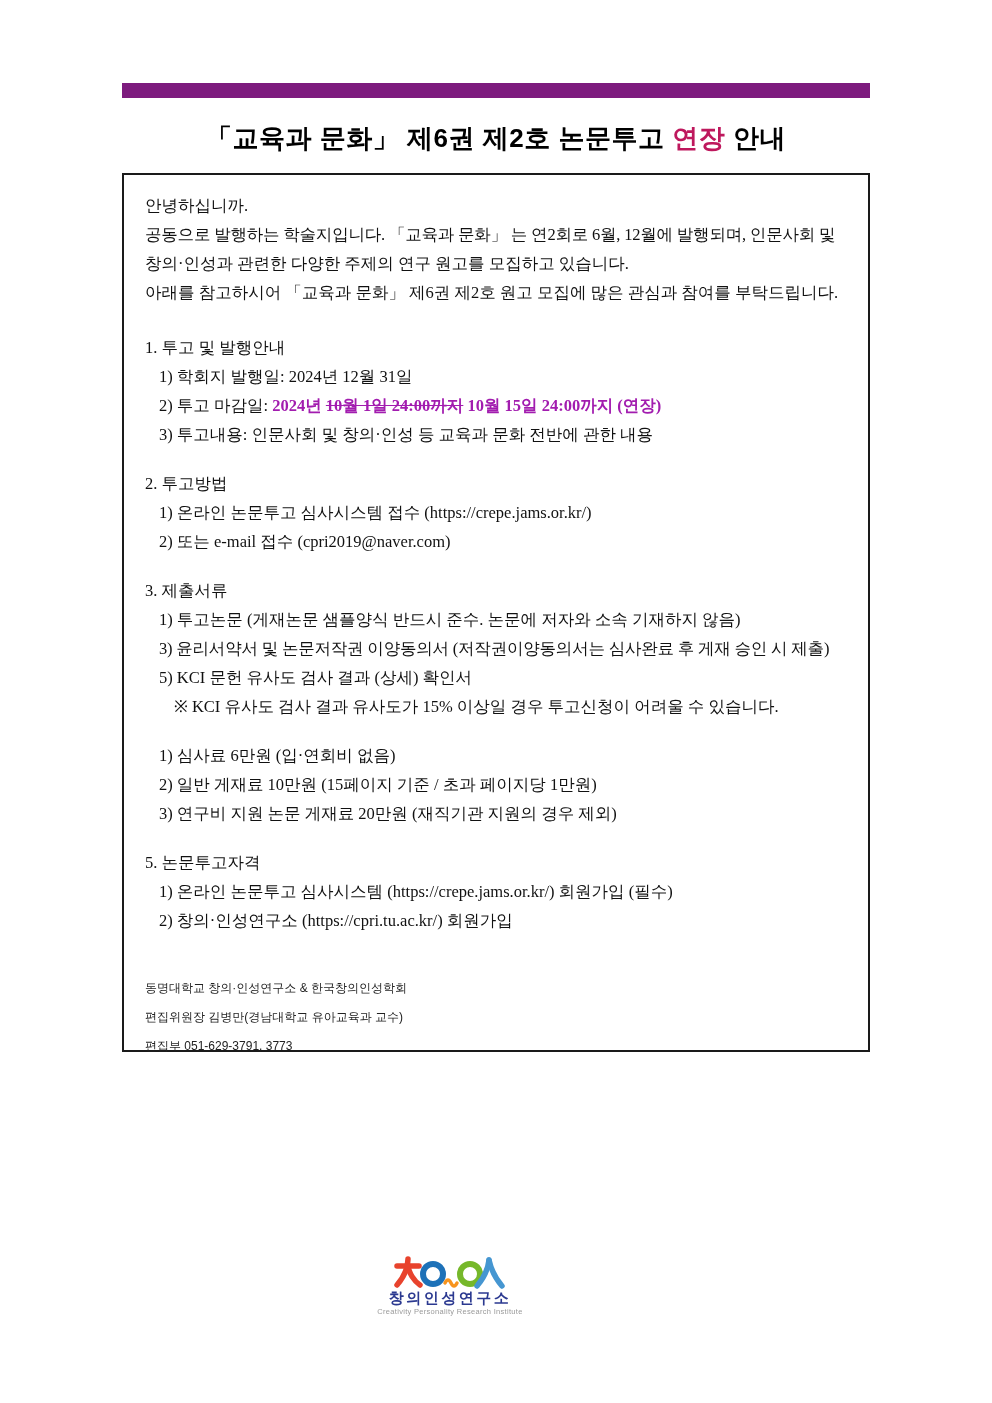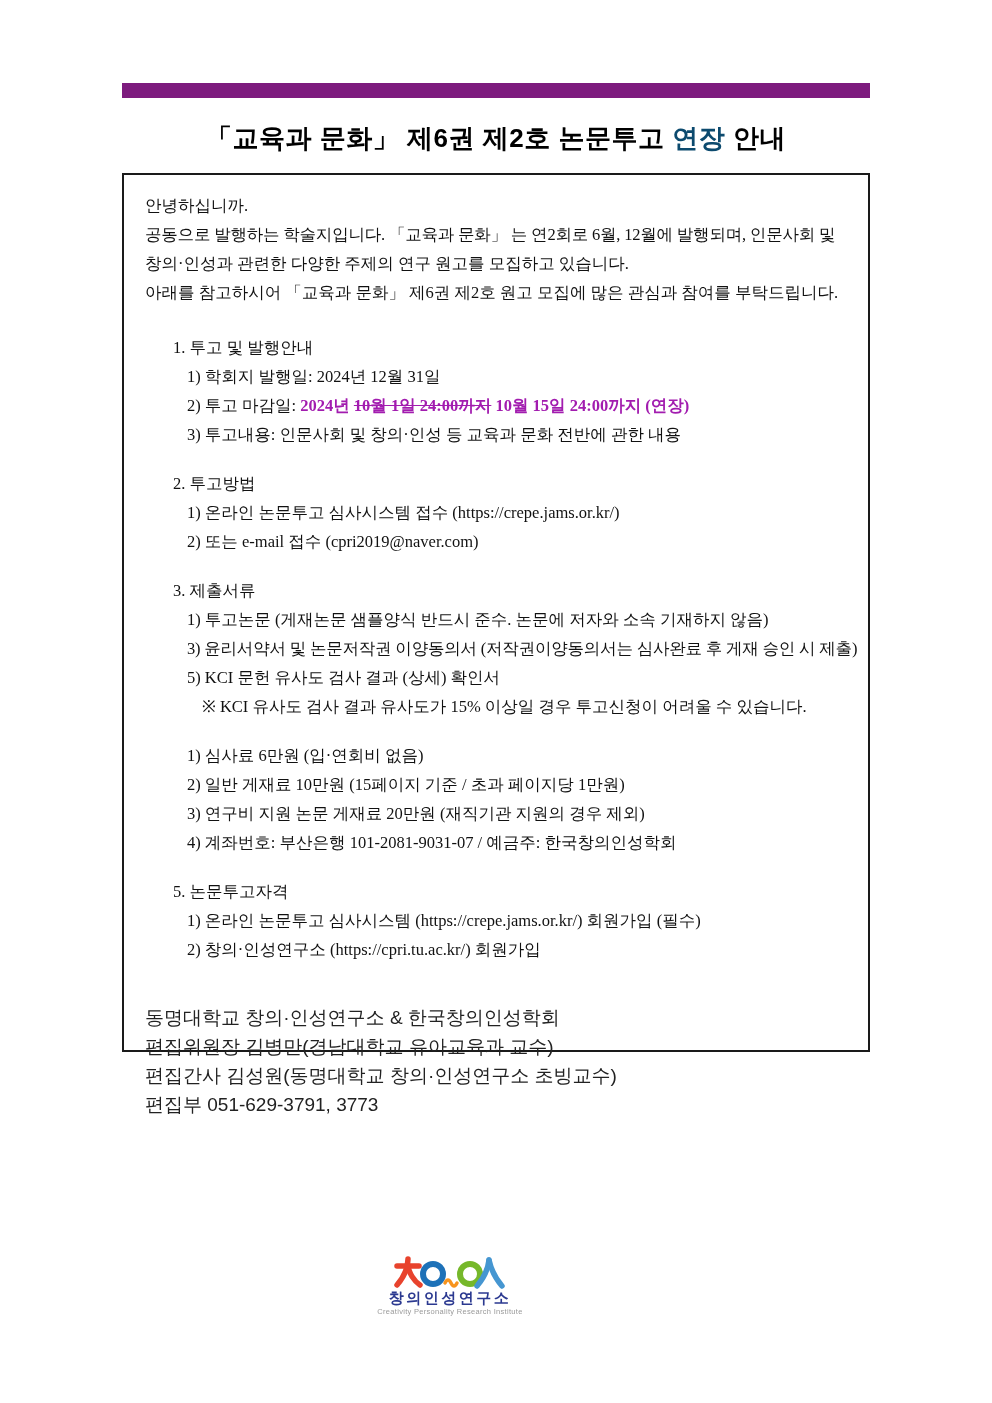--- a/index.html
+++ b/index.html
@@ -15,45 +15,45 @@
     width:748px; height:15px;
     background:#7D1B7E;
   }
   .doc-title {
     position:absolute; left:122px; top:121px;
     width:748px; text-align:center;
     font-family:"Liberation Sans","DejaVu Sans",sans-serif;
     font-weight:bold; font-size:26px; letter-spacing:0.5px;
     color:#000; white-space:nowrap;
   }
-  .doc-title .hl { color:#0c4a6e;text-align:center; }
+  .doc-title .hl { color:#be185d;text-align:center; }
   .content-box {
     position:absolute; left:122px; top:173px;
     width:748px; height:879px;
     box-sizing:border-box;
     border:2px solid #1a1a1a;
     padding:16px 20px 0 21px;
     font-size:16.5px; line-height:29px;
   }
   .line { white-space:nowrap; }
   .fit { letter-spacing:-0.2px; }
-  .section { margin-top:20px;margin-left:28px; }
+  .section { margin-top:20px; }
   .section.first { margin-top:26px; }
   .item { padding-left:14px; }
   .note { padding-left:29px; }
   .deadline .red {
     color:#a21caf; font-weight:bold;
     white-space:pre-wrap;
   }
   .deadline .label { white-space:pre-wrap; }
   .deadline .struck { text-decoration:line-through; }
   .footer {
     margin-top:39px;
     font-family:"Liberation Sans","DejaVu Sans",sans-serif;
-    font-size:19px; line-height:29px; color:#222;
+    font-size:12px; line-height:29px; color:#222;
   }
   .logo {
     position:absolute; left:0; top:1256px; width:900px;
     text-align:center;
     font-family:"Liberation Sans","DejaVu Sans",sans-serif;
   }
   .logo-inner { display:inline-block; }
   .logo-mark { display:block; margin:0 auto; }
   .logo-name {
     display:block; color:#2B3990; font-weight:bold;
@@ -102,33 +102,31 @@
     <div class="line item">1) 투고논문 (게재논문 샘플양식 반드시 준수. 논문에 저자와 소속 기재하지 않음)</div>
     <div class="line item fit">3) 윤리서약서 및 논문저작권 이양동의서 (저작권이양동의서는 심사완료 후 게재 승인 시 제출)</div>
     <div class="line item">5) KCI 문헌 유사도 검사 결과 (상세) 확인서</div>
     <div class="line note">※ KCI 유사도 검사 결과 유사도가 15% 이상일 경우 투고신청이 어려울 수 있습니다.</div>
   </div>
 
   <div class="section">
     <div class="line item">1) 심사료 6만원 (입·연회비 없음)</div>
     <div class="line item">2) 일반 게재료 10만원 (15페이지 기준 / 초과 페이지당 1만원)</div>
     <div class="line item">3) 연구비 지원 논문 게재료 20만원 (재직기관 지원의 경우 제외)</div>
-    <div class="line item">4) 계좌번호: 부산은행 101-2081-9031-07 / 예금주: 한국창의인성학회</div>
   </div>
 
   <div class="section">
     <div class="line">5. 논문투고자격</div>
     <div class="line item">1) 온라인 논문투고 심사시스템 (https://crepe.jams.or.kr/) 회원가입 (필수)</div>
     <div class="line item">2) 창의·인성연구소 (https://cpri.tu.ac.kr/) 회원가입</div>
   </div>
 
   <div class="footer">
     <div class="line">동명대학교 창의·인성연구소 &amp; 한국창의인성학회</div>
     <div class="line">편집위원장 김병만(경남대학교 유아교육과 교수)</div>
-    <div class="line">편집간사 김성원(동명대학교 창의·인성연구소 초빙교수)</div>
     <div class="line">편집부 051-629-3791, 3773</div>
   </div>
 
 </div>
 
 <div class="logo">
   <div class="logo-inner">
     <svg class="logo-mark" width="112" height="33" viewBox="0 0 112 33" fill="none" stroke-linecap="round" stroke-linejoin="round">
 
       <g stroke="#E8432D" stroke-width="5.5">

